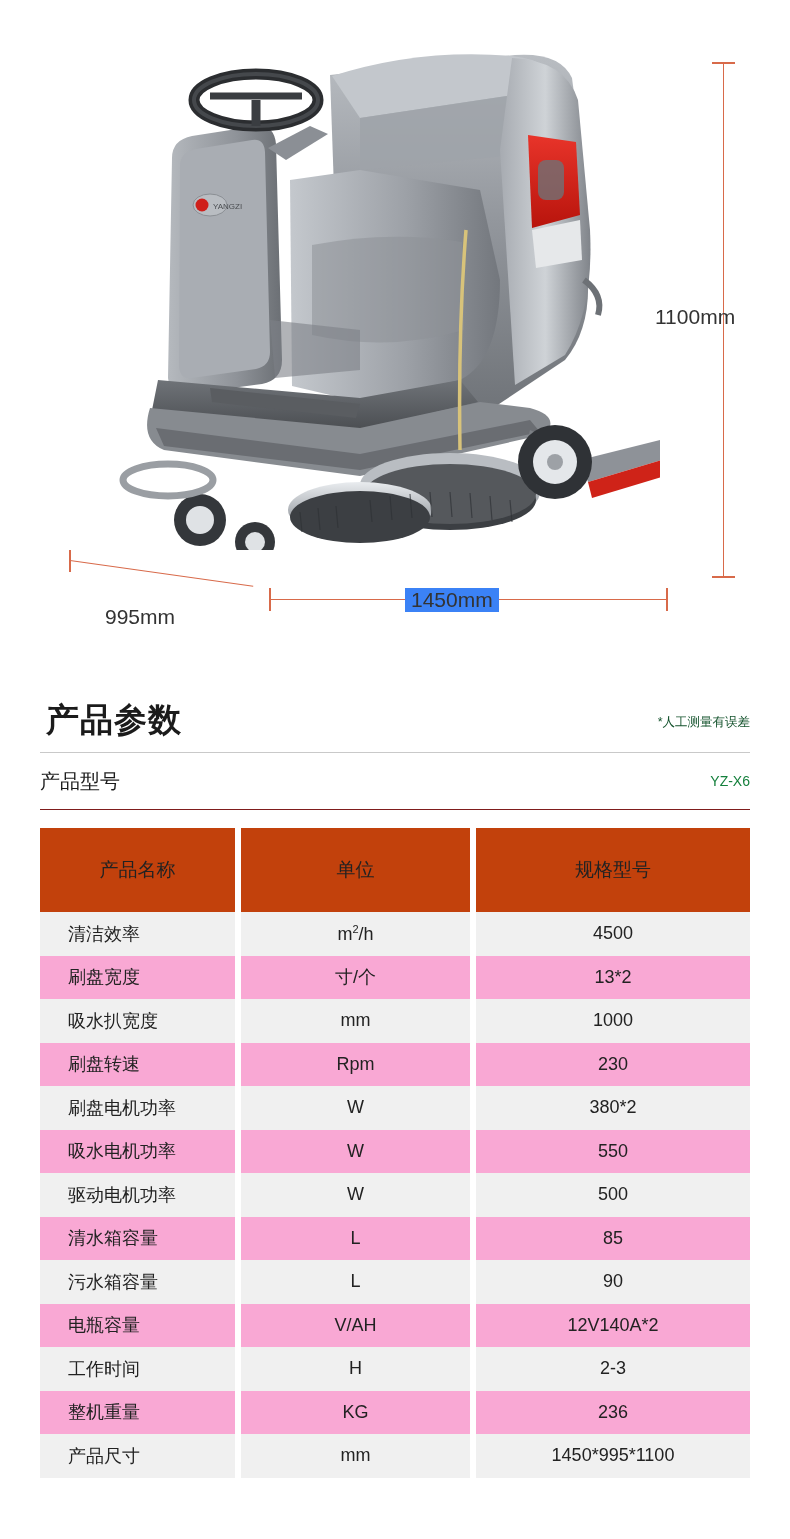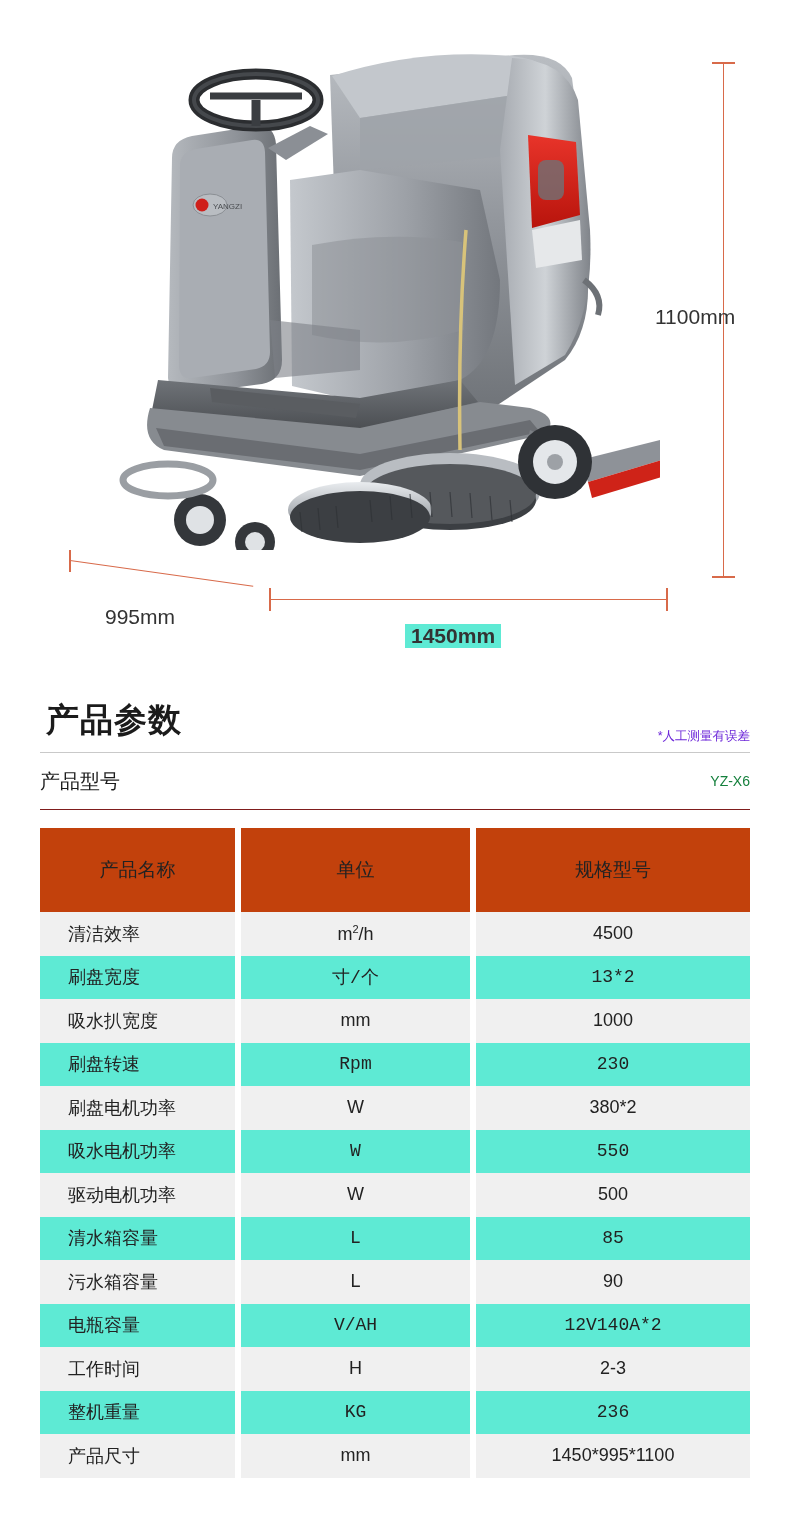--- a/index.html
+++ b/index.html
@@ -57,21 +57,21 @@
   
   #dim-right-line { left: 723px; top: 62px; height: 516px; }
   #dim-right-cap-top { left: 712px; top: 62px; width: 23px; height: 2px; }
   #dim-right-cap-bot { left: 712px; top: 576px; width: 23px; height: 2px; }
   #dim-right-label { left: 655px; top: 305px; }
 
   
   #dim-bottom-line { left: 270px; top: 599px; width: 398px; }
   #dim-bottom-cap-l { left: 269px; top: 588px; width: 2px; height: 23px; }
   #dim-bottom-cap-r { left: 666px; top: 588px; width: 2px; height: 23px; }
-  #dim-bottom-label { left: 405px; top: 624px; background: #5eead4; padding: 0 6px; font-weight: bold;}
+  #dim-bottom-label { left: 405px; top: 588px; background: #3b82f6; padding: 0 6px;}
 
   
   #dim-diag {
     position: absolute;
     left: 70px;
     top: 560px;
     width: 185px;
     height: 1px;
     background: #d86a4a;
     transform: rotate(8deg);
@@ -97,23 +97,23 @@
     left: 6px;
     top: 8px;
     font-size: 33px;
     font-weight: bold;
     letter-spacing: 1px;
     color: #1b1b1b;
   }
   .params-note {
     position: absolute;
     right: 0;
-    top: 38px;
+    top: 24px;
     font-size: 12.5px;
-    color: #6d28d9;
+    color: #14532d;
   }
   .rule {
     margin: 0 40px;
     border-top: 1px solid #c9c9c9;
   }
   .model-row {
     margin: 0 40px;
     height: 56px;
     display: flex;
     align-items: center;
@@ -147,21 +147,21 @@
   table.spec td {
     height: 41.5px;
     font-size: 18px;
     text-align: center;
     color: #222;
     border-right: 6px solid #ffffff;
   }
   table.spec td:last-child { border-right: none; }
   table.spec td.name { text-align: left; padding-left: 28px; }
   table.spec tr.odd td { background: #f0f0f0; }
-  table.spec tr.even td { background: #5eead4; font-family: Liberation Mono, monospace; }
+  table.spec tr.even td { background: #f9a8d4; }
   sup { font-size: 11px; }
 </style>
 </head>
 <body>
 
 <div class="hero">
 
   <div class="machine-wrap">
     <svg width="600" height="520" viewBox="0 0 600 520">
       <defs>

